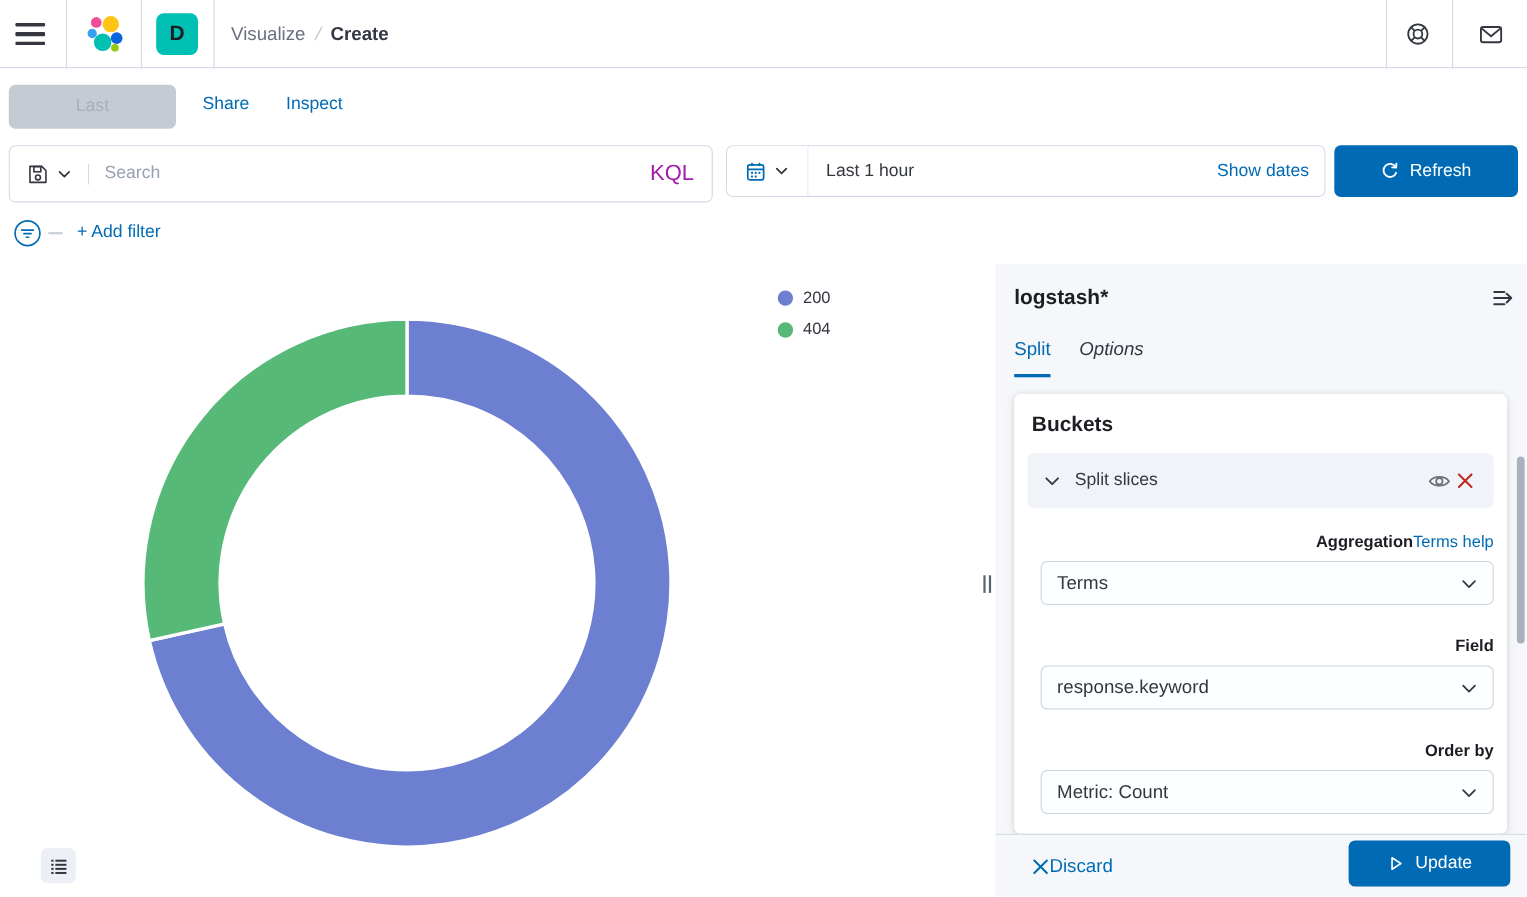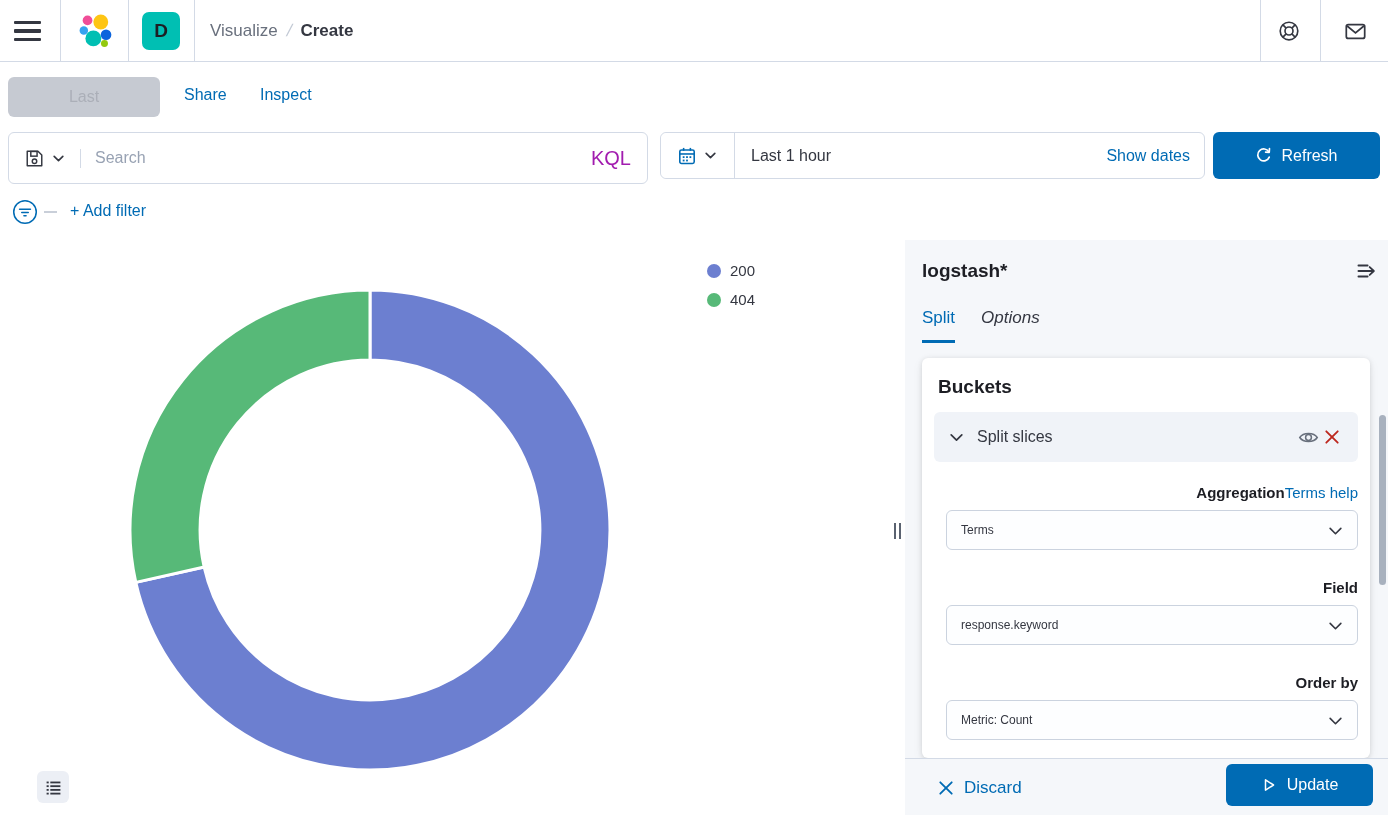--- a/index.html
+++ b/index.html
@@ -90,27 +90,27 @@
   .card-title { position:absolute; left:16px; top:18px; font-size:19px; font-weight:700; color:#1D1E24; }
   .accordion { position:absolute; left:12px; top:54px; width:424px; height:50px; background:#F0F3F8;
     border-radius:6px; display:flex; align-items:center; padding:0 14px; cursor:pointer; }
   .accordion-label { font-size:16px; color:#343741; margin-left:12px; flex:1; }
   .icon-btn { width:24px; height:24px; display:flex; align-items:center; justify-content:center; cursor:pointer; }
   .form-label-row { position:absolute; left:24px; width:412px; display:flex; align-items:center; justify-content:flex-end; }
   .form-label { font-size:15px; font-weight:700; color:#1D1E24; }
   .form-help-link { font-size:15px; color:#006BB4; cursor:pointer; }
   .select { position:absolute; left:24px; width:412px; height:40px; background:#FDFEFF;
     border:1px solid #CBD3DF; border-radius:6px; display:flex; align-items:center;
-    padding:0 14px; font-size:12px; color:#343741; cursor:pointer; }
+    padding:0 14px; font-size:17px; color:#343741; cursor:pointer; }
   .select .sel-text { flex:1; }
 
   .panel-footer { position:absolute; left:905px; top:518px; width:483px; height:57px; background:#F5F7FA;
     border-top:1px solid #D3DAE6; z-index:4; }
   .discard-link { position:absolute; left:33px; top:0; height:57px; display:flex; align-items:center;
-    gap:10px; color:#006BB4; font-size:17px; cursor:pointer; }
+    color:#006BB4; font-size:17px; cursor:pointer; }
   .update-btn { position:absolute; left:321px; top:5px; width:147px; height:42px; background:#006BB4;
     border:none; border-radius:6px; color:#fff; font-size:16px; font-weight:500; cursor:pointer;
     display:flex; align-items:center; justify-content:center; gap:10px; }
 
   .scroll-thumb { position:absolute; left:1379px; top:415px; width:7px; height:170px;
     background:#A8B1BE; border-radius:4px; z-index:6; cursor:grab; }
 </style>
 </head>
 <body>
 

